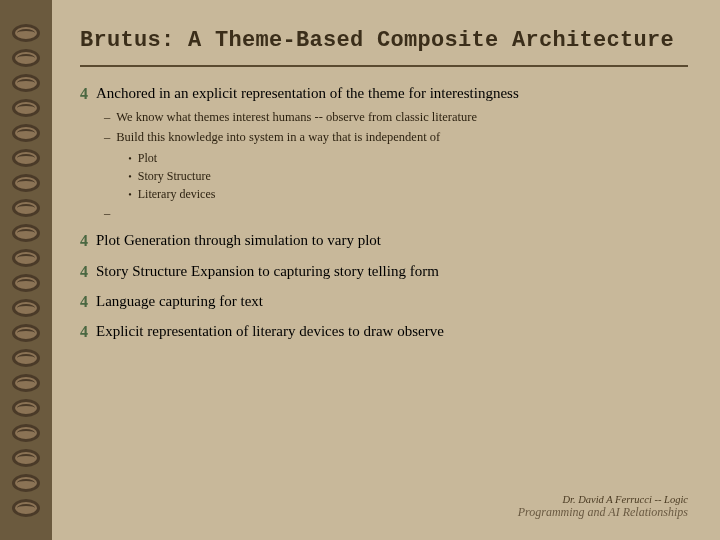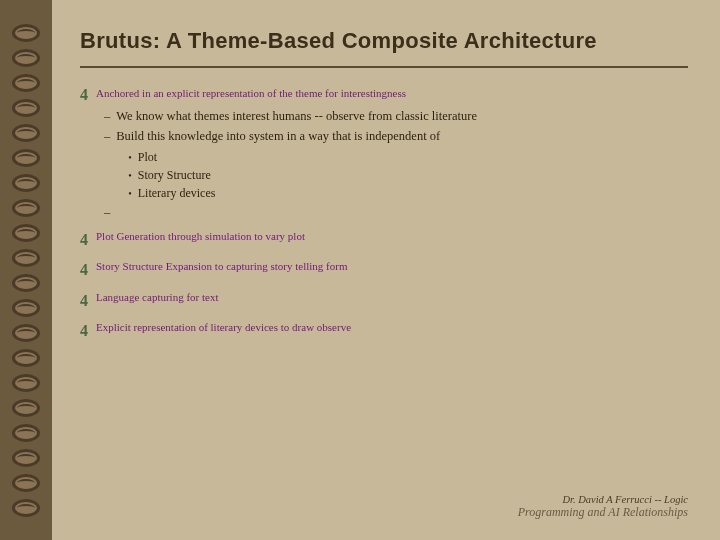--- a/index.html
+++ b/index.html
@@ -60,21 +60,21 @@
       padding: 28px 32px 20px 28px;
       display: flex;
       flex-direction: column;
     }
 
     .slide-title {
       font-size: 22px;
       font-weight: bold;
       color: #3B2E1A;
       margin-bottom: 12px;
-      font-family: Liberation Sans, sans-serif;
+      font-family: Liberation Mono, monospace;
       letter-spacing: 0.3px;
     }
 
     .title-divider {
       height: 2px;
       background: #5a4a30;
       margin-bottom: 16px;
       width: 100%;
     }
 
@@ -97,22 +97,22 @@
 
     .bullet-diamond {
       color: #4a6741;
       font-size: 16px;
       flex-shrink: 0;
       margin-top: 0px;
       font-weight: bold;
     }
 
     .bullet-text {
-      color: #701a75;
-      font-size: 11px;
+      color: #000000;
+      font-size: 15px;
       line-height: 1.4;
     }
 
     .sub-list {
       list-style: none;
       margin-top: 5px;
       margin-left: 8px;
       display: flex;
       flex-direction: column;
       gap: 3px;

